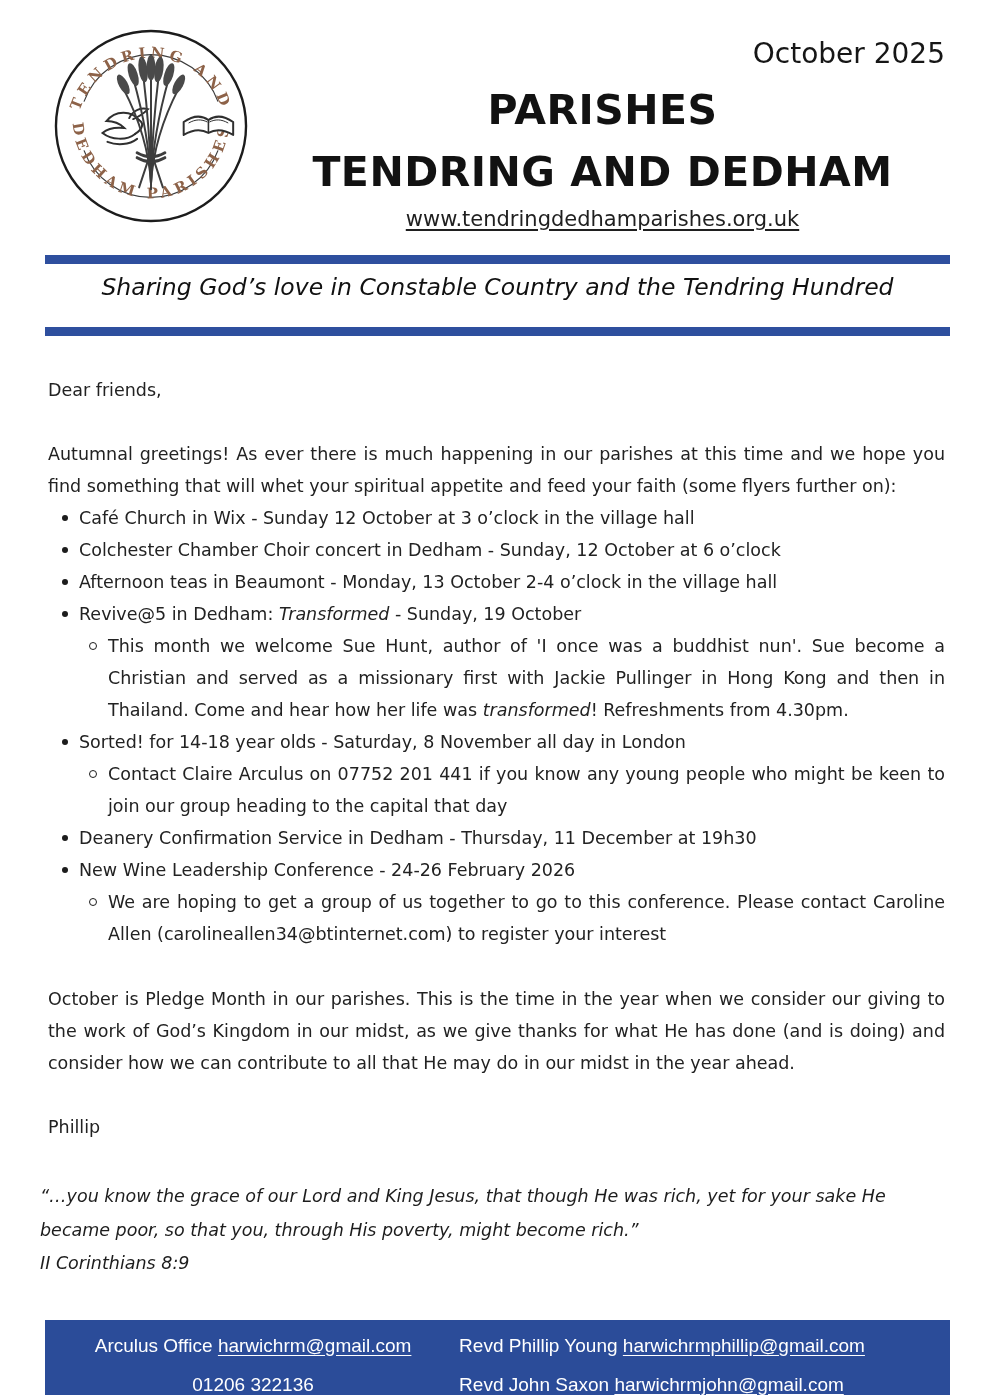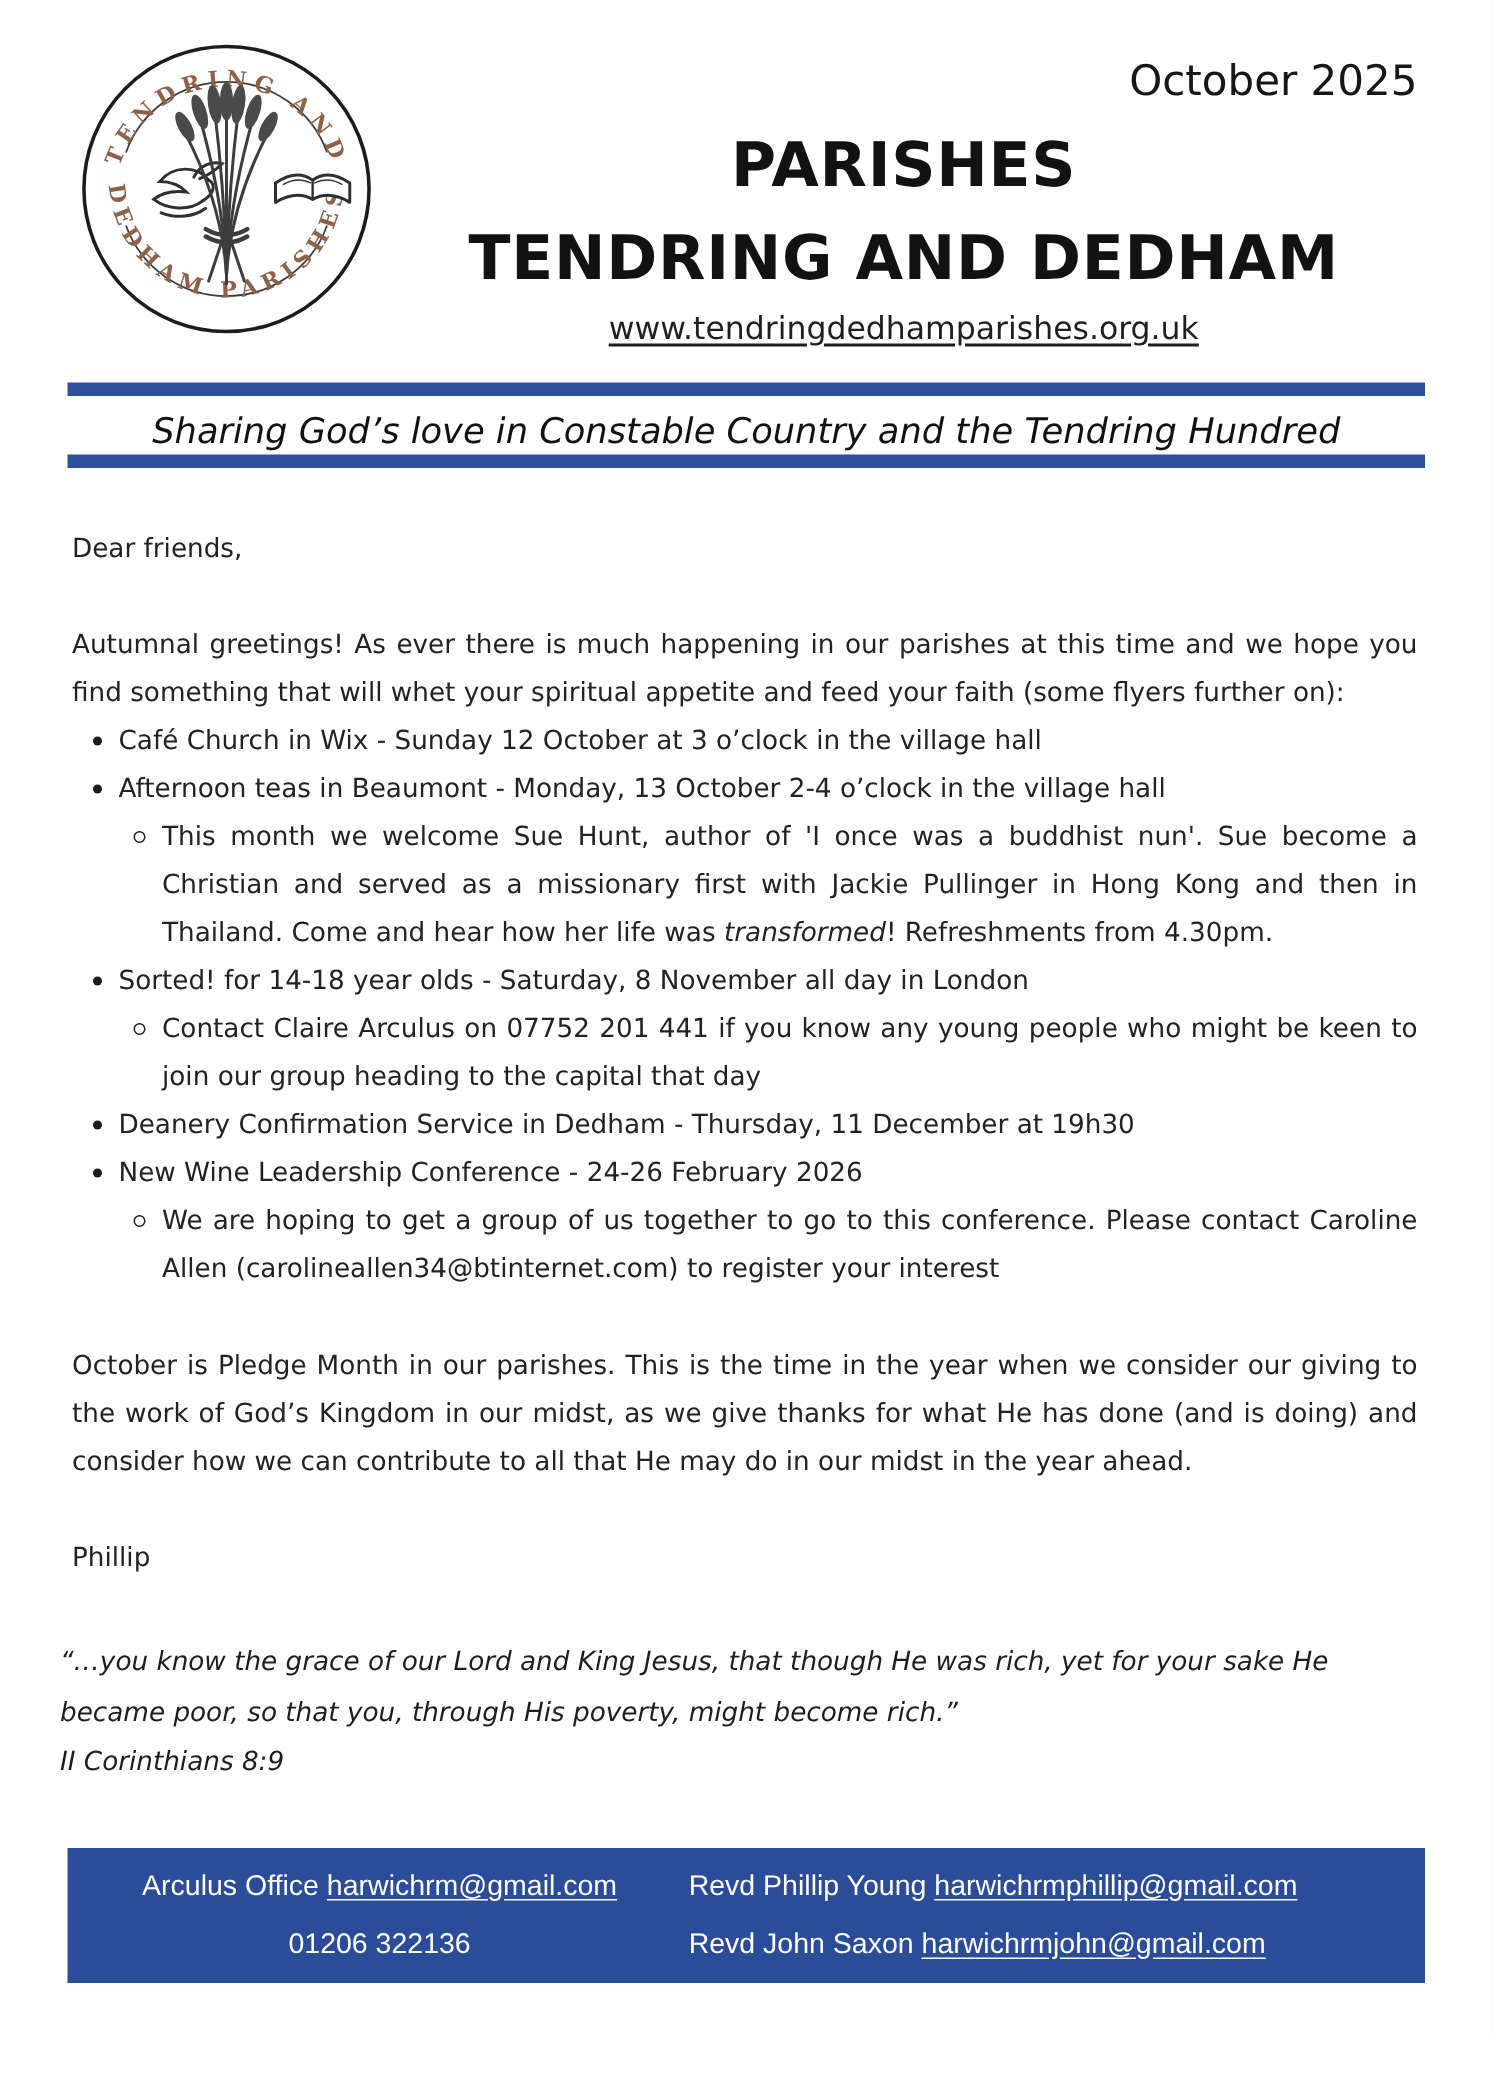--- a/index.html
+++ b/index.html
@@ -14,21 +14,21 @@
   .logo-wrap { width:198px; height:202px; flex:none; }
   .header-right { flex:1; display:flex; flex-direction:column; padding-left:10px; }
   .date { text-align:right; font-size:28px; margin-top:12px; color:#161616; }
   .main-title { text-align:center; font-weight:bold; font-size:41px; letter-spacing:0.5px;
     line-height:1.5; margin-top:10px; color:#121212; }
   .site-url { text-align:center; font-size:21px; margin-top:4px; }
   .site-url a, .u { color:inherit; text-decoration:underline; text-underline-offset:3px; }
   
   .tag-band { margin:24px 45px 0 45px; }
   .bar { height:9px; background:#2e4f9e; }
-  .tagline { text-align:center; font-style:italic; font-size:23.5px; padding:9px 0 2px 0; color:#111; }
+  .tagline { text-align:center; font-style:italic; font-size:23.5px; padding:9px 0 26px 0; color:#111; }
   
   .body { margin:38px 50px 0 48px; font-size:17.5px; line-height:1.83; color:#222; }
   .para { text-align:justify; }
   .salutation { margin-bottom:32px; }
   .blist { margin-top:0; }
   .b1 { position:relative; padding-left:31px; text-align:justify; }
   .b1::before { content:""; position:absolute; left:14px; top:13px; width:6px; height:6px;
     background:#1c1c1c; border-radius:50%; }
   .b2 { position:relative; padding-left:60px; text-align:justify; }
   .b2::before { content:""; position:absolute; left:41px; top:12px; width:6px; height:6px;
@@ -123,21 +123,23 @@
     <div class="tagline">Sharing God’s love in Constable Country and the Tendring Hundred</div>
     <div class="bar"></div>
   </div>
 
   <div class="body">
     <div class="salutation">Dear friends,</div>
     <div class="para">Autumnal greetings!  As ever there is much happening in our parishes at this time and we hope you find something that will whet your spiritual appetite and feed your faith (some flyers further on):</div>
 
     <div class="blist">
       <div class="b1"><span>Café Church in Wix - Sunday 12 October at 3 o’clock in the village hall</span></div>
+      <div class="b1"><span>Colchester Chamber Choir concert in Dedham - Sunday, 12 October at 6 o’clock</span></div>
       <div class="b1"><span>Afternoon teas in Beaumont - Monday, 13 October 2-4 o’clock in the village hall</span></div>
+      <div class="b1"><span>Revive@5 in Dedham: </span><span class="it">Transformed</span><span> - Sunday, 19 October</span></div>
       <div class="b2"><span>This month we welcome Sue Hunt, author of 'I once was a buddhist nun'.  Sue  become a Christian and served as a missionary first with Jackie Pullinger in Hong Kong and then in Thailand.  Come and hear how her life was </span><span class="it">transformed</span><span>!  Refreshments from 4.30pm.</span></div>
       <div class="b1"><span>Sorted! for 14-18 year olds - Saturday, 8 November all day in London</span></div>
       <div class="b2"><span>Contact Claire Arculus on 07752 201 441 if you know any young people who might be keen to join our group heading to the capital that day</span></div>
       <div class="b1"><span>Deanery Confirmation Service in Dedham - Thursday, 11 December at 19h30</span></div>
       <div class="b1"><span>New Wine Leadership Conference - 24-26 February 2026</span></div>
       <div class="b2"><span>We are hoping to get a group of us together to go to this conference.  Please contact Caroline Allen (carolineallen34@btinternet.com) to register your interest</span></div>
     </div>
 
     <div class="para pledge">October is Pledge Month in our parishes. This is the time in the year when we consider our giving to the work of God’s Kingdom in our midst, as we give thanks for what He has done (and is doing) and consider how we can contribute to all that He may do in our midst in the year ahead.</div>
 

